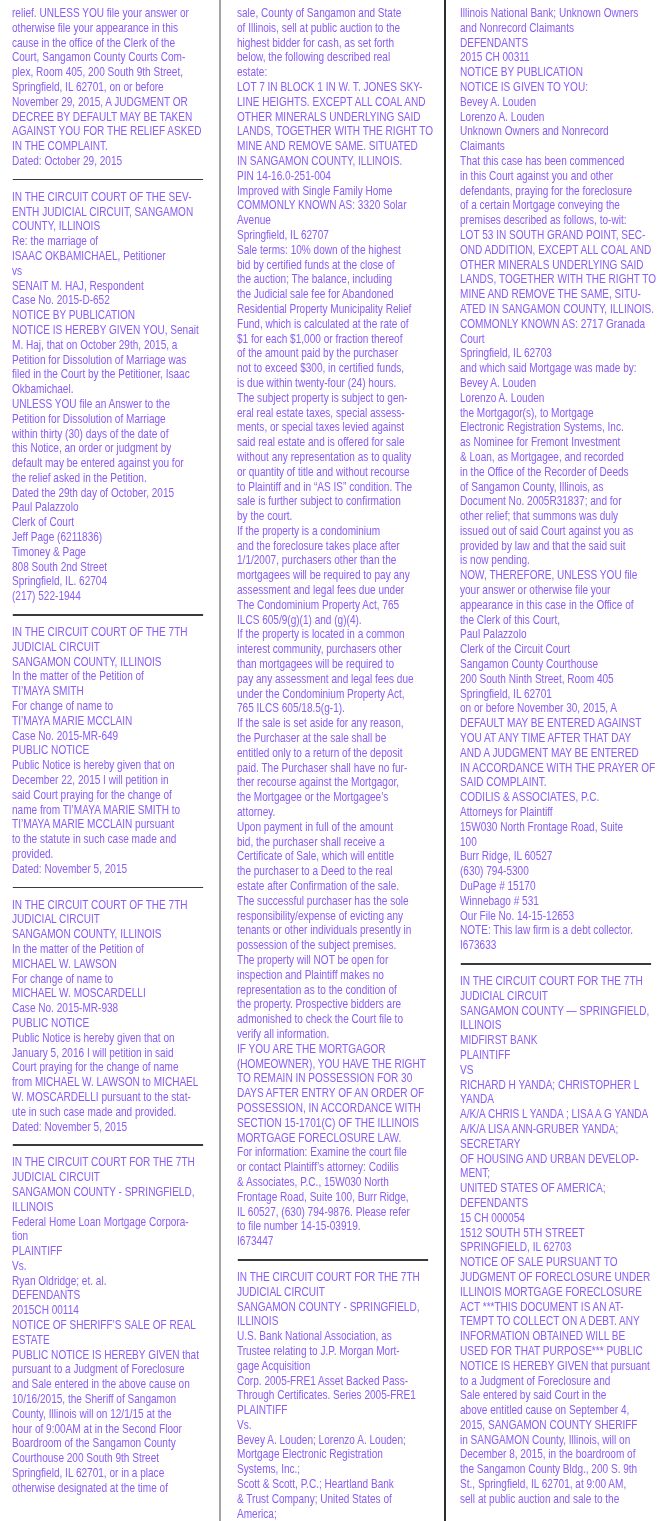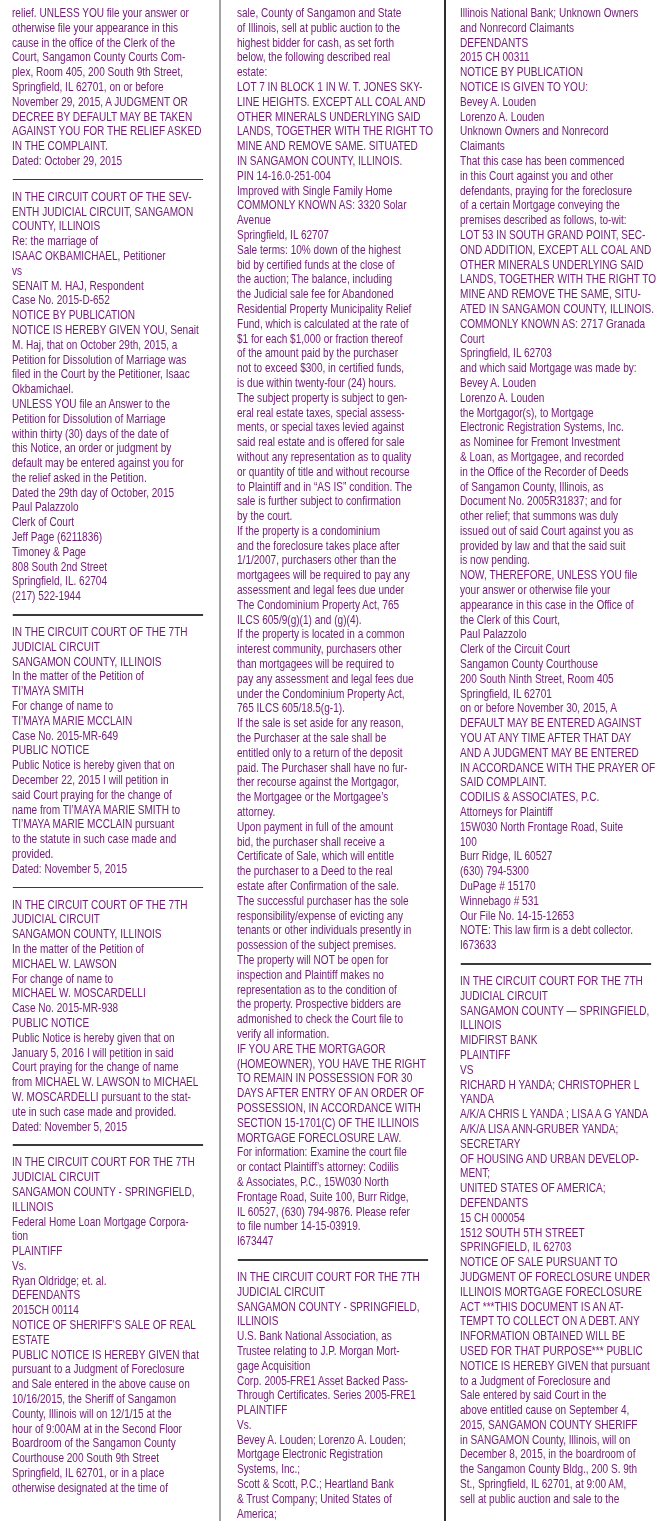--- a/index.html
+++ b/index.html
@@ -8,21 +8,21 @@
     background: #ffffff;
   }
   .page {
     position: relative;
     width: 658px;
     height: 1521px;
     background: #ffffff;
     overflow: hidden;
     display: flex;
     font-family: "Liberation Sans", "DejaVu Sans", sans-serif;
-    color: #701a75;
+    color: #8b5cf6;
   }
   .col {
     box-sizing: border-box;
     height: 100%;
     padding-top: 6px;
     overflow: visible;
   }
   .col-1 { width: 219px; padding-left: 12px; }
   .col-2 { width: 225px; padding-left: 16px; border-left: 2px solid #a3a3a3; }
   .col-3 { width: 214px; padding-left: 14px; border-left: 2px solid #2e2e2e; }

